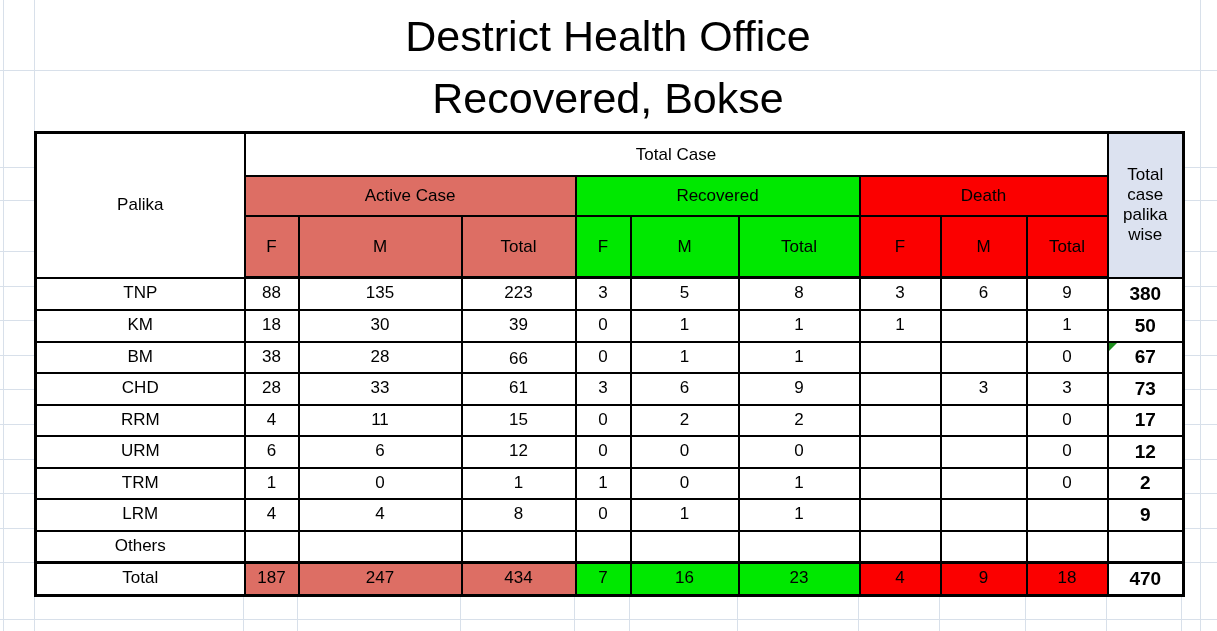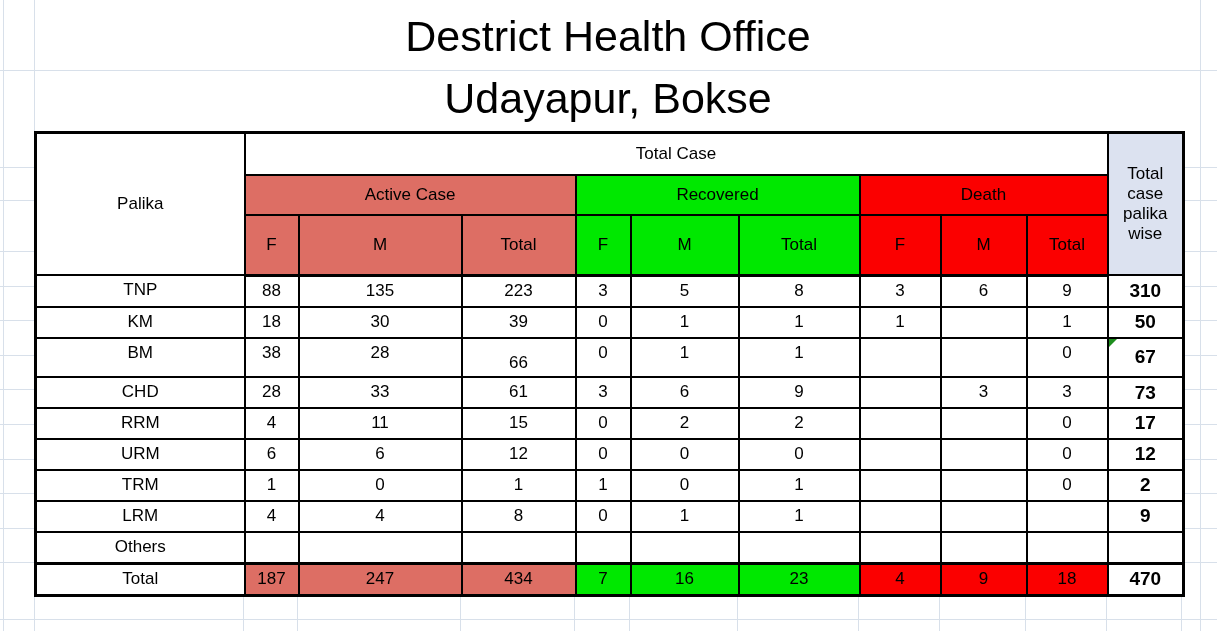--- a/index.html
+++ b/index.html
@@ -32,21 +32,21 @@
   .bg-g{background:var(--c-g);}
   .bg-r{background:var(--c-r);}
   .corner,.topcase,.band,.r-sub th{vertical-align:middle;}
   .rightHead{
     background:var(--c-lav);vertical-align:middle;font-size:17px;line-height:23px;
     padding:0 6px;
   }
   td.rt{
     font-weight:bold;font-size:19px;vertical-align:middle;padding-top:0;position:relative;
   }
-  td.raised{padding-top:16px;line-height:15px;}
+  td.raised{padding-top:8px;line-height:15px;}
   .corner-flag{
     position:absolute;left:0;top:0;width:0;height:0;
     border-left:8px solid var(--c-flag);border-bottom:8px solid transparent;
   }
 </style>
 </head>
 <body style="--c-a: #DD6E64; --c-g: #00E800; --c-r: #FB0000; --c-lav: #DCE2F0; --c-grid: #D8E0EA; --c-flag: #1E8E1E;">
 
 <div id="gridlines">
     <div class="gridline" style="left: 0px; top: 70px; width: 1217px; height: 1px;"></div>
@@ -87,21 +87,21 @@
     <div class="gridline" style="left: 737px; top: 597px; width: 1px; height: 34px;"></div>
     <div class="gridline" style="left: 858px; top: 597px; width: 1px; height: 34px;"></div>
     <div class="gridline" style="left: 939px; top: 597px; width: 1px; height: 34px;"></div>
     <div class="gridline" style="left: 1025px; top: 597px; width: 1px; height: 34px;"></div>
     <div class="gridline" style="left: 1106px; top: 597px; width: 1px; height: 34px;"></div>
     <div class="gridline" style="left: 1181px; top: 597px; width: 1px; height: 34px;"></div>
   </div>
 
 <div id="title-block">
   <div id="title-line1">Destrict Health Office</div>
-  <div id="title-line2">Udayapur, Bokse</div>
+  <div id="title-line2">Recovered, Bokse</div>
 </div>
 
 <table class="sheet">
   <colgroup>
     <col style="width:209px">
       <col style="width:54px">
       <col style="width:163px">
       <col style="width:114px">
     <col style="width:55px">
       <col style="width:108px">
@@ -138,21 +138,21 @@
     <td class="lbl">TNP</td>
     <td>88</td>
     <td>135</td>
     <td>223</td>
     <td>3</td>
     <td>5</td>
     <td>8</td>
     <td>3</td>
     <td>6</td>
     <td>9</td>
-    <td class="rt">310</td>
+    <td class="rt">380</td>
   </tr>
   <tr class="r-data">
     <td class="lbl">KM</td>
     <td>18</td>
     <td>30</td>
     <td>39</td>
     <td>0</td>
     <td>1</td>
     <td>1</td>
     <td>1</td>

